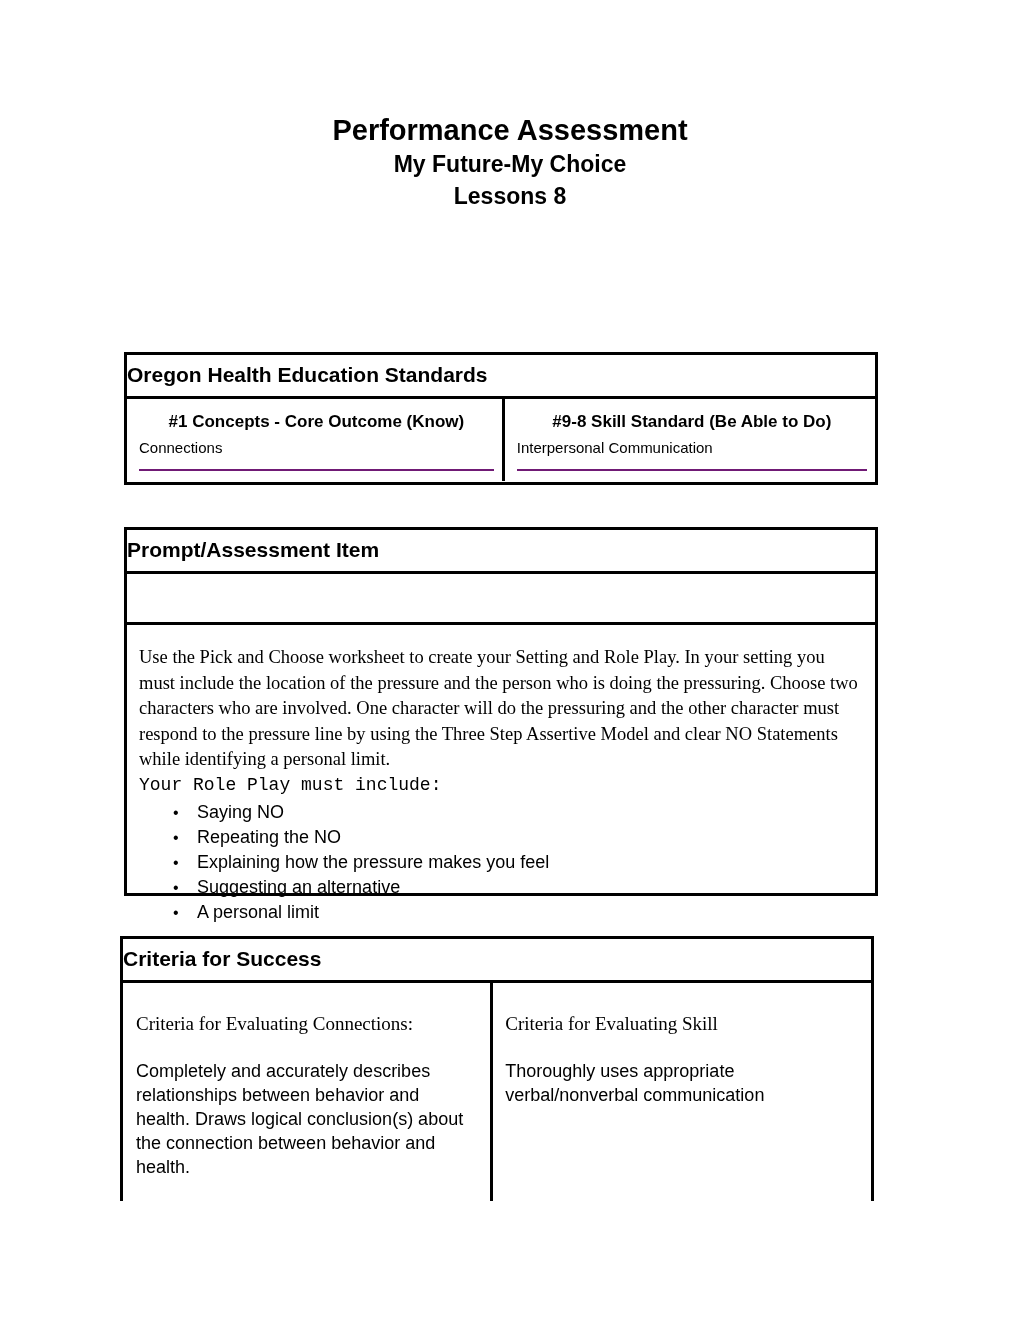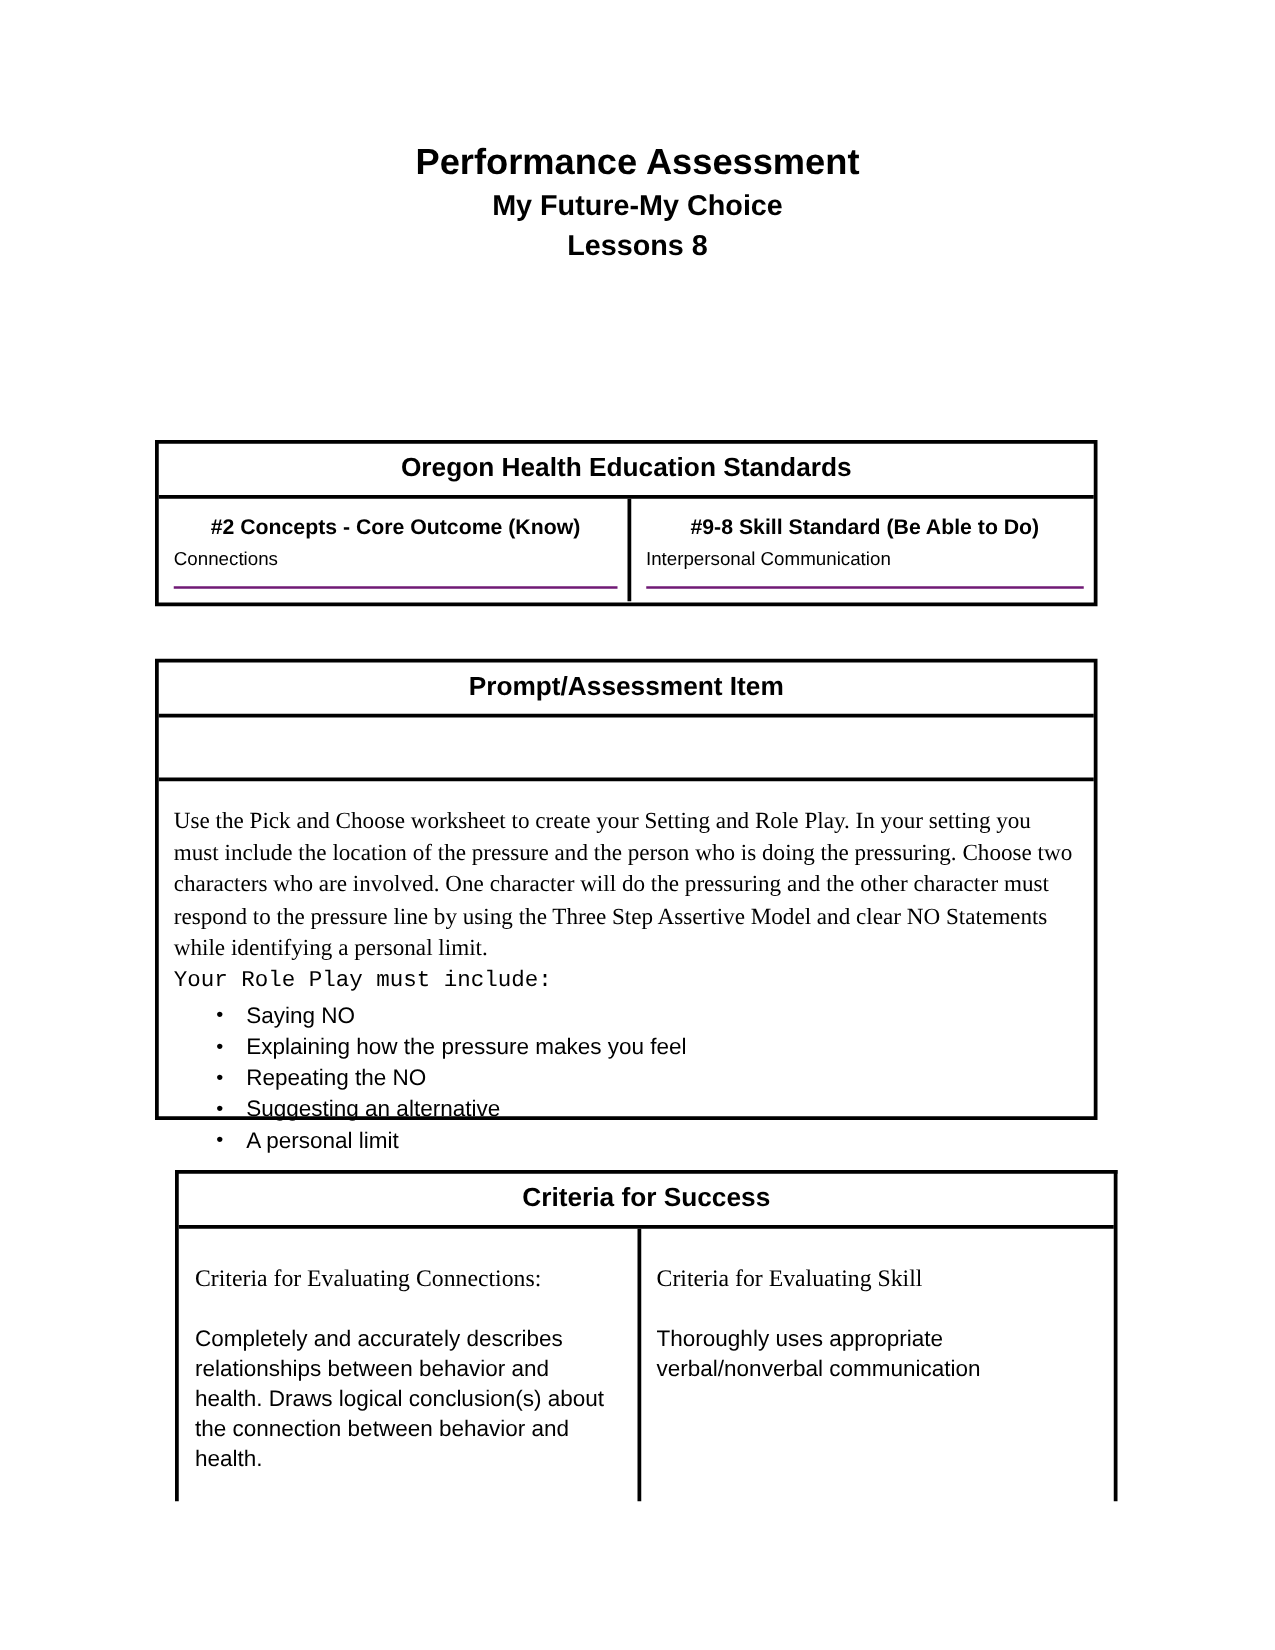--- a/index.html
+++ b/index.html
@@ -46,21 +46,21 @@
   }
 
   
   .frame {
     position: absolute;
     border: 3px solid #000;
     box-sizing: border-box;
     background: #fff;
   }
   .band-title {
-    text-align: center;
+    text-align: left;
     font-weight: bold;
     font-size: 21px;
     line-height: 30px;
     padding: 5px 0 6px 0;
     border-bottom: 3px solid #000;
   }
 
   
   #standards-frame {
     left: 124px;
@@ -137,21 +137,21 @@
   ul.bullets li:before {
     content: "\2022";
     position: absolute;
     left: -24px;
     top: 0;
     font-size: 16px;
   }
 
   
   #criteria-frame {
-    left: 140px;
+    left: 120px;
     top: 824px;
     width: 754px;
     height: 265px;
     border-bottom: none;
   }
   .crit-cols {
     display: flex;
     height: 218px;
   }
   .crit-col {
@@ -191,40 +191,40 @@
   <div class="title-block">
     <div class="title-main">Performance Assessment</div>
     <div class="title-sub">My Future-My Choice</div>
     <div class="title-sub2">Lessons 8</div>
   </div>
 
   <div class="frame" id="standards-frame">
     <div class="band-title">Oregon Health Education Standards</div>
     <div class="std-cols">
       <div class="std-col std-col-left">
-        <div class="std-head std-head-left">#2 Concepts - Core Outcome (Know)</div>
+        <div class="std-head std-head-left">#1 Concepts - Core Outcome (Know)</div>
         <div class="std-sub">Connections</div>
       </div>
       <div class="std-col std-col-right">
         <div class="std-head">#9-8 Skill Standard (Be Able to Do)</div>
         <div class="std-sub">Interpersonal Communication</div>
       </div>
     </div>
   </div>
 
   <div class="frame" id="prompt-frame">
     <div class="band-title">Prompt/Assessment Item</div>
     <div class="prompt-head-pad"></div>
     <div class="prompt-body">
       <p>Use the Pick and Choose worksheet to create your Setting and Role Play.  In your setting you must include the location of the pressure and the person who is doing the pressuring.  Choose two characters who are involved.  One character will do the pressuring and the other character must respond to the pressure line by using the Three Step Assertive Model and clear NO Statements while identifying a personal limit.</p>
       <div class="roleplay-line">Your Role Play  must include:</div>
       <ul class="bullets">
         <li>Saying NO</li>
+        <li>Repeating the NO</li>
         <li>Explaining how the pressure makes you feel</li>
-        <li>Repeating the NO</li>
         <li>Suggesting an alternative</li>
         <li>A personal limit</li>
       </ul>
     </div>
   </div>
 
   <div class="frame" id="criteria-frame">
     <div class="band-title">Criteria for Success</div>
     <div class="crit-cols">
       <div class="crit-col crit-col-left">

